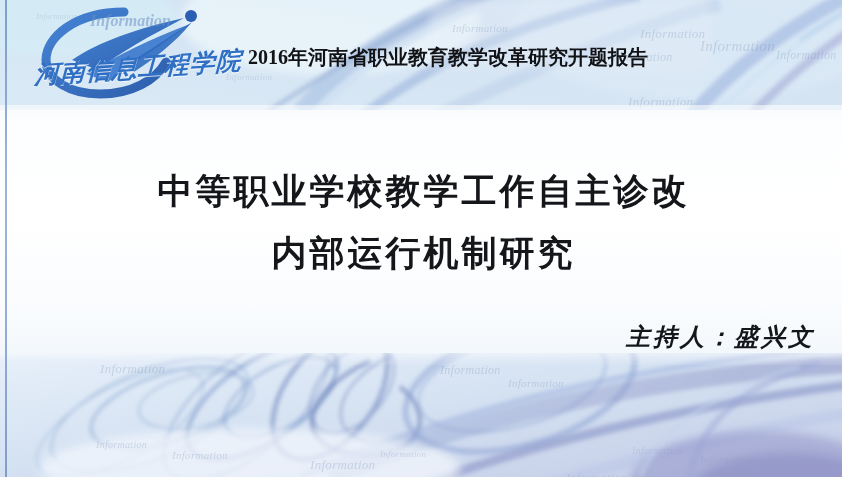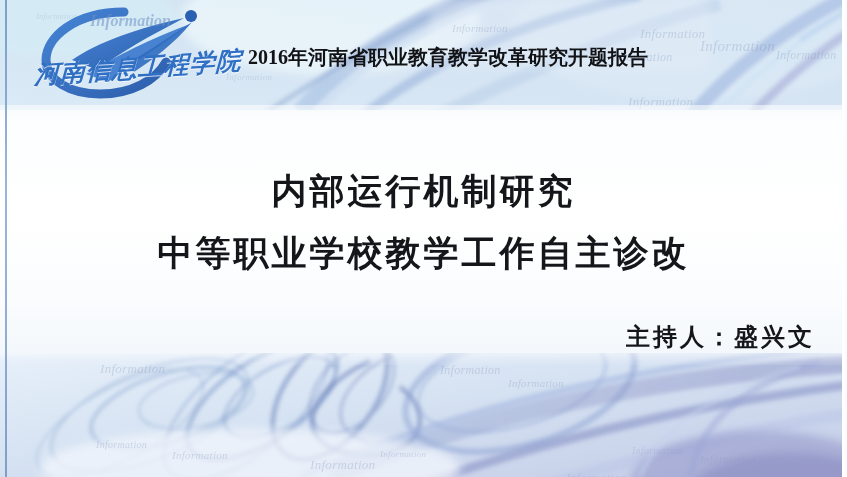--- a/index.html
+++ b/index.html
@@ -151,20 +151,21 @@
     text-align: right;
   }
   .presenter .p-name {
     font-family: "DejaVu Serif", "Liberation Serif", serif;
     font-size: 24px;
     font-weight: bold;
     color: #141619;
     letter-spacing: 3px;
     white-space: nowrap;
     line-height: 34px;
+    font-style: italic;
   }
   .presenter .p-date {
     font-family: "DejaVu Serif", "Liberation Serif", serif;
     font-size: 23px;
     font-weight: bold;
     color: #141619;
     letter-spacing: 1px;
     white-space: nowrap;
     line-height: 34px;
     margin-top: 2px;
@@ -349,21 +350,21 @@
       <circle cx="163" cy="12" r="6" fill="#2a5fb4"></circle>
 
       <text x="62" y="22" font-family="Liberation Serif, serif" font-size="16" font-style="italic" font-weight="bold" fill="#6f90c6" opacity=".55">Information</text>
     </svg>
     <div class="logo-cn">河南信息工程学院</div>
   </div>
 
   <div class="header-title">2016年河南省职业教育教学改革研究开题报告</div>
 
   <div class="main-title">
+    <div class="line">中等职业学校教学工作自主诊改</div>
     <div class="line">内部运行机制研究</div>
-    <div class="line">中等职业学校教学工作自主诊改</div>
   </div>
 
   <div class="presenter">
     <div class="p-name">主持人：盛兴文</div>
   </div>
 
 </div>
 
 </body></html>

